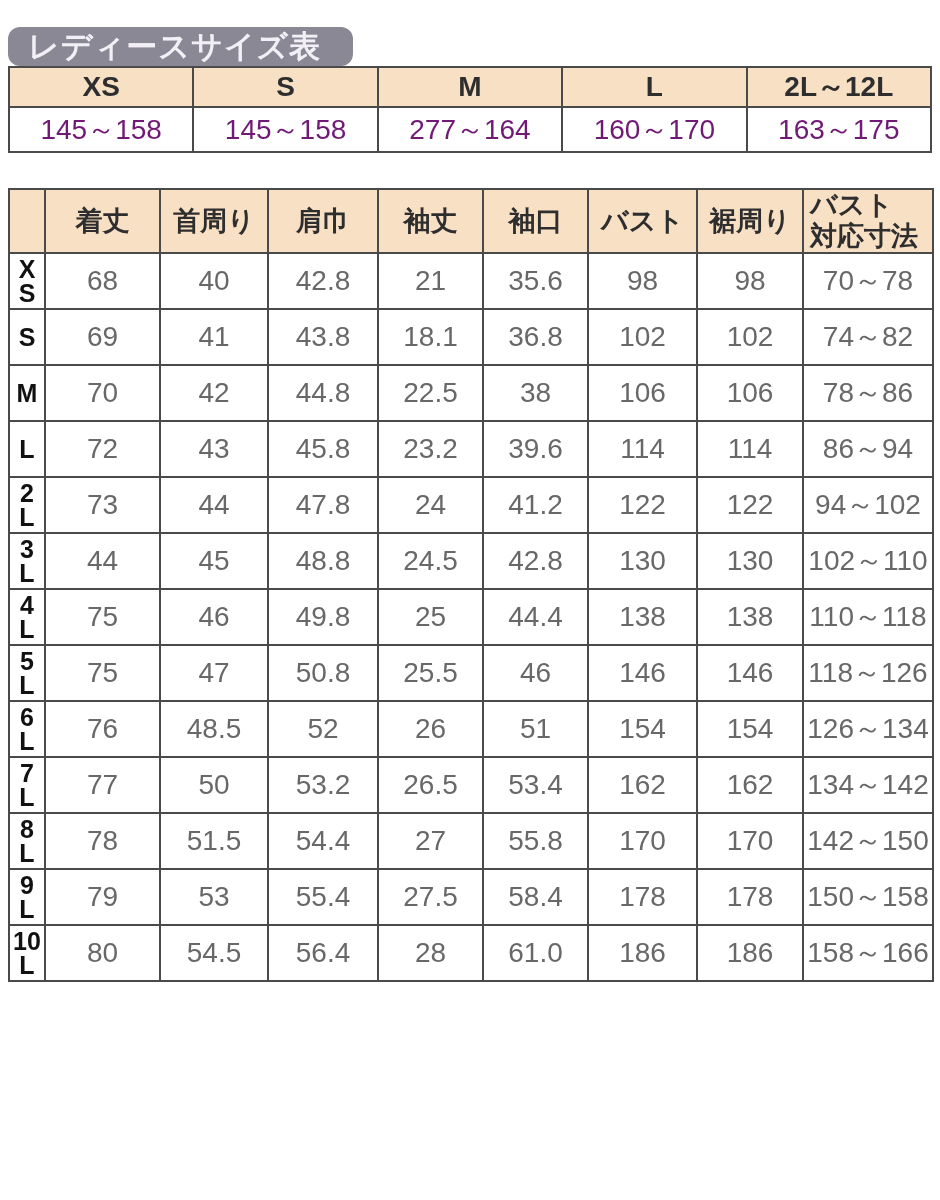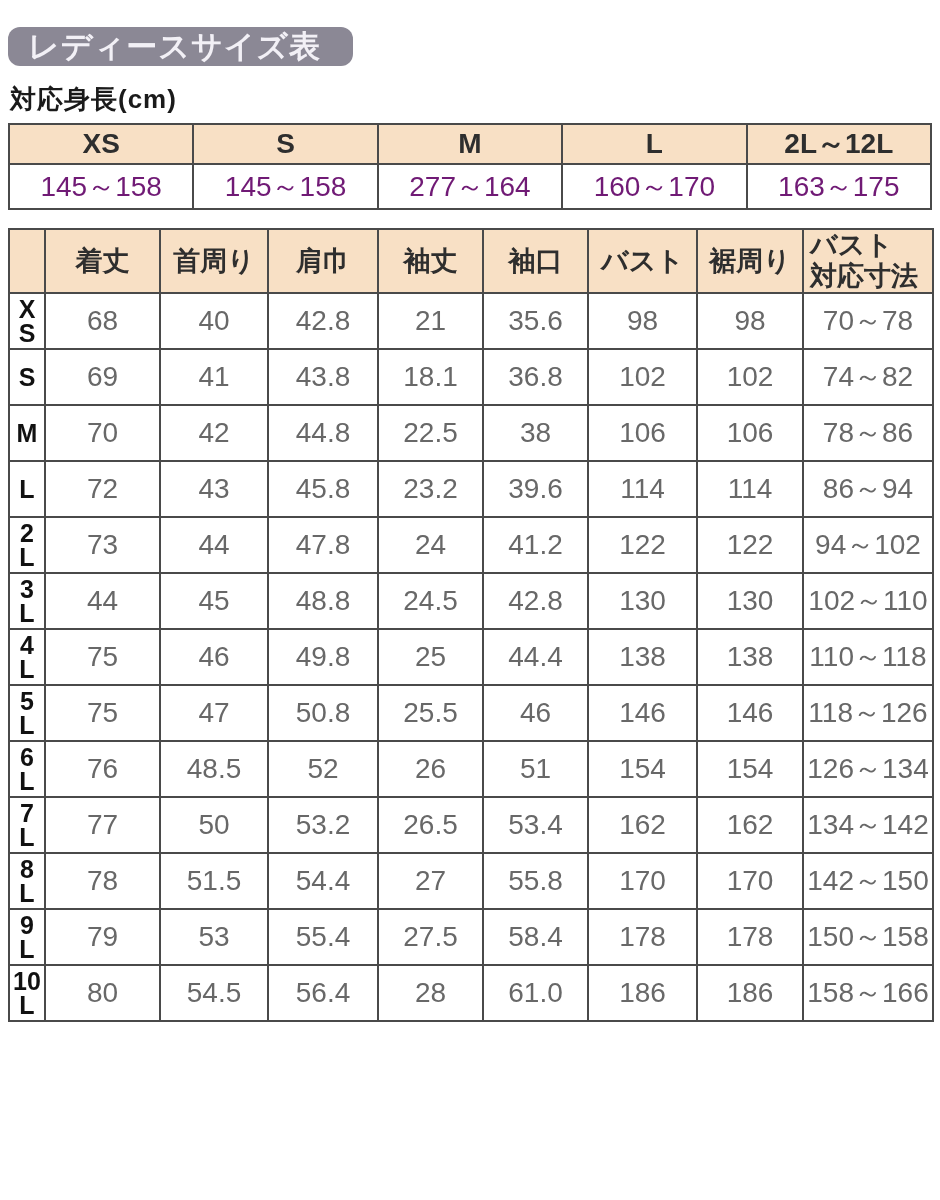--- a/index.html
+++ b/index.html
@@ -47,21 +47,21 @@
     font-size:28px;
     font-weight:bold;
     height:33px;
   }
   .height-table td{
     background:#ffffff;
     color:#701a75;
     font-size:28px;
     height:43px;
   }
-  .size-table{width:924px;margin-top:18px;}
+  .size-table{width:924px;margin-top:35px;}
   .size-table th,.size-table td{
     border:2px solid #4a4a4a;
     text-align:center;
     padding:0;
     overflow:hidden;
   }
   .size-table thead th{
     background:#f8e0c5;
     color:#2e2e2e;
     font-size:27px;
@@ -90,21 +90,20 @@
     height:54px;
   }
 </style>
 </head>
 <body>
 
 <div class="page">
 
   <div class="title-bar">レディースサイズ表</div>
 
-  <div class="subtitle">対応身長(cm)</div>
 
   <table class="height-table">
     <colgroup>
       <col>
         <col>
         <col>
         <col>
         <col>
     </colgroup>
     <thead>

